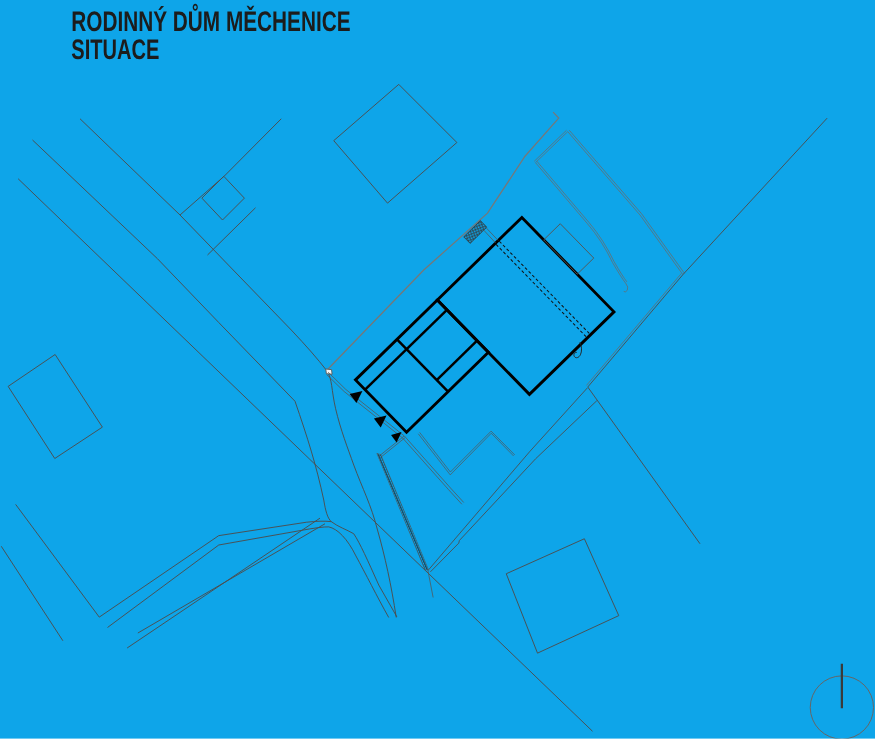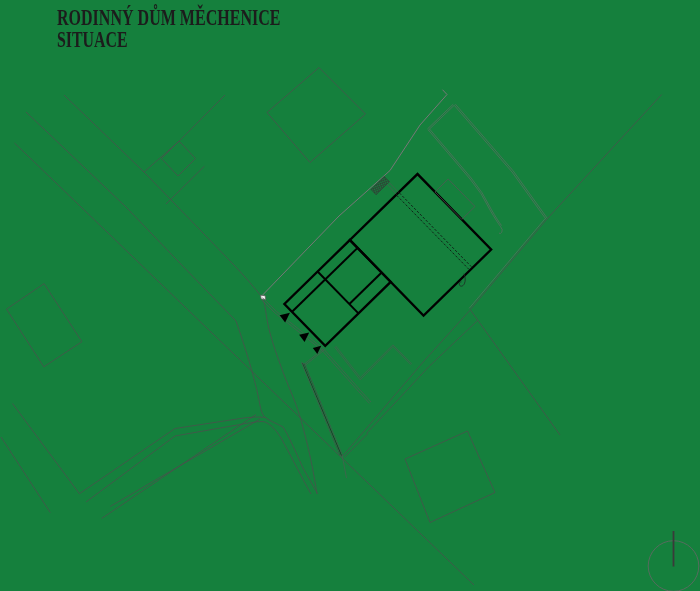--- a/index.html
+++ b/index.html
@@ -1,17 +1,17 @@
 <!DOCTYPE html>
 <html><head>
 <meta charset="utf-8">
 <style>
   html,body{margin:0;padding:0;background:#fff;}
-  #canvas{position:relative;width:700px;height:591px;background:#15803d;overflow:hidden;
-          font-family:Liberation Serif, serif;}
+  #canvas{position:relative;width:700px;height:591px;background:#0ea5e9;overflow:hidden;
+          font-family:Liberation Sans, sans-serif;}
   svg{position:absolute;left:0;top:0;}
 </style>
 </head>
 <body>
 <div id="canvas">
 <svg width="700" height="591" viewBox="0 0 700 591">
 <defs>
   <pattern id="hg" width="2.1" height="2.1" patternUnits="userSpaceOnUse" patternTransform="rotate(24)">
     <line x1="0.55" y1="0" x2="0.55" y2="2.1" stroke="#333" stroke-width="0.6"></line>
     <line x1="0" y1="0.55" x2="2.1" y2="0.55" stroke="#333" stroke-width="0.6"></line>

